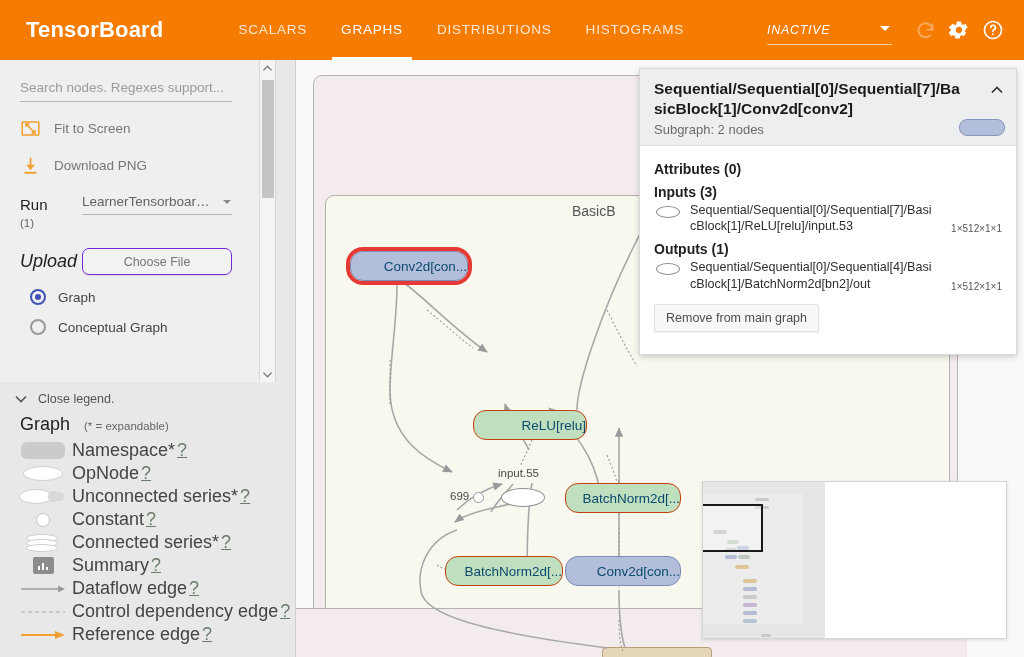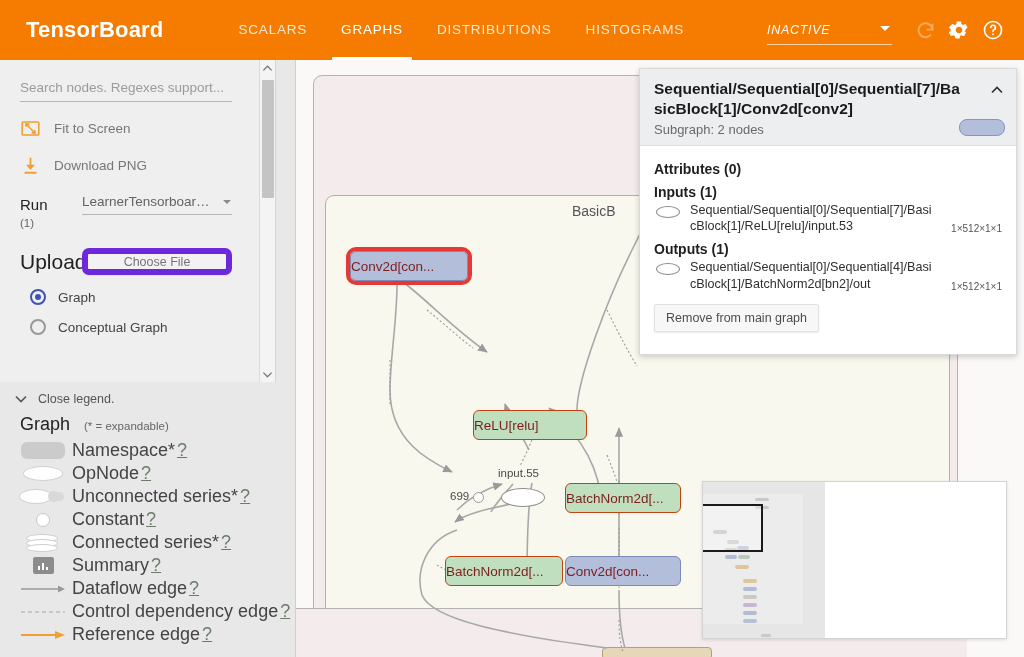--- a/index.html
+++ b/index.html
@@ -86,23 +86,23 @@
   }
   .dropdown .dval { font-size:13.5px; color:#636363; white-space:nowrap;
                     overflow:hidden; text-overflow:ellipsis; max-width:130px; display:block;}
   .dropdown .dcaret {
     position:absolute; right:1px; top:6px; width:0; height:0;
     border-left:4px solid transparent; border-right:4px solid transparent;
     border-top:4px solid #8a8a8a;
   }
 
   #upload-row { display:flex; align-items:center; margin-top:18px; }
-  #upload-label { font-size:21px; color:#222; width:62px; flex:none; }
+  #upload-label { font-size:18px; color:#222; width:62px; flex:none;font-style:italic; }
   #choose-file {
-    width:152px; height:27px; background:#f2f2f2; border:6px solid #6d28d9;
+    width:152px; height:27px; background:#f2f2f2; border:1px solid #6d28d9;
     border-radius:7px; font-size:12.5px; color:#757575; cursor:pointer;
     font-family:"Liberation Sans", sans-serif;
     box-shadow:0 1px 1px rgba(0,0,0,.07);
   }
 
   .radio-row { display:flex; align-items:center; margin-top:14px; margin-left:10px; cursor:pointer; }
   .radio {
     width:16px; height:16px; border-radius:50%; border:2px solid #3f51b5;
     margin-right:12px; position:relative; flex:none;
   }
@@ -156,22 +156,22 @@
   #ns-bottom {
     position:absolute; left:10px; top:548px; width:680px; height:60px;
     background:#f4ecec; border-top:1px solid #b3b3b3;
   }
   #bottom-node {
     position:absolute; left:325px; top:587px; width:110px; height:13px;
     background:#e6d7b8; border:1px solid #b6a077; border-radius:4px;
   }
 
   .gnode {
-    position:absolute; border-radius:6px; display:flex; align-items:center;
-    justify-content:flex-start; font-size:13.5px; color:#7f1d1d;
+    position:absolute; border-radius:13px; display:flex; align-items:center;
+    justify-content:flex-end; font-size:13.5px; color:#0c4a6e;
     white-space:nowrap; cursor:pointer;
   }
   .gnode.blue { background:#b3bedb; border:1px solid #7b8bb5; }
   .gnode.green { background:#bfdfbf; border:1px solid #c2410c; }
   .gnode.sel { outline:4px solid #e53935; outline-offset:0px; }
 
   .opnode-ellipse {
     position:absolute; background:#fff; border:1.5px solid #8d8d8d;
     border-radius:50%; cursor:pointer;
   }
@@ -540,21 +540,21 @@
       <svg width="14" height="10" viewBox="0 0 14 10" fill="none" stroke="#333" stroke-width="1.7">
           <polyline points="2 7.5 7 2.5 12 7.5"></polyline>
         </svg>
     </div>
     <div id="info-swatch"></div>
   </div>
 
   <div id="info-body">
     <div class="info-sec">Attributes (0)</div>
 
-    <div class="info-sec">Inputs (1)</div>
+    <div class="info-sec">Inputs (3)</div>
     <div class="io-item">
       <span class="io-ell"></span>
       <span class="io-name">Sequential/Sequential[0]/Sequential[7]/BasicBlock[1]/ReLU[relu]/input.53</span>
       <span class="io-shape">1×512×1×1</span>
     </div>
 
     <div class="info-sec">Outputs (1)</div>
     <div class="io-item">
       <span class="io-ell"></span>
       <span class="io-name">Sequential/Sequential[0]/Sequential[4]/BasicBlock[1]/BatchNorm2d[bn2]/out</span>

